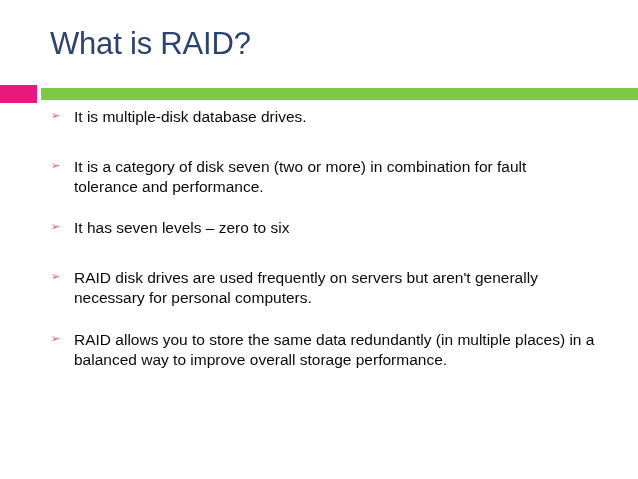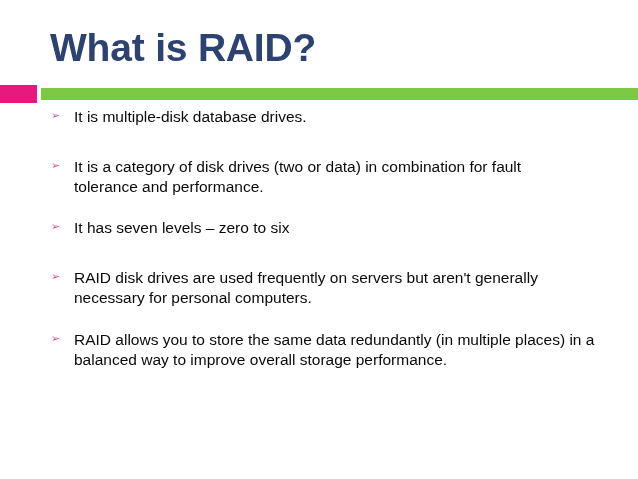--- a/index.html
+++ b/index.html
@@ -18,22 +18,22 @@
     position: absolute;
     inset: 0;
     background: #ffffff;
   }
 
   
   .slide-title {
     position: absolute;
     left: 50px;
     top: 26px;
-    font-size: 39px;
-    font-weight: bold;
+    font-size: 31px;
+    font-weight: normal;
     color: #2C4270;
     letter-spacing: -0.2px;
     white-space: nowrap;
     line-height: 1.15;
   }
 
   
   .accent-pink {
     position: absolute;
     left: 0;
@@ -101,21 +101,21 @@
 
   <div class="bullets">
 
     <div class="bullet-item b1">
       <span class="bullet-marker">➢</span>
       <span class="bullet-text">It is multiple-disk database drives.</span>
     </div>
 
     <div class="bullet-item b2">
       <span class="bullet-marker">➢</span>
-      <span class="bullet-text">It is a category of disk drives (two or data) in combination for fault        tolerance and performance.</span>
+      <span class="bullet-text">It is a category of disk seven (two or more) in combination for fault        tolerance and performance.</span>
     </div>
 
     <div class="bullet-item b3">
       <span class="bullet-marker">➢</span>
       <span class="bullet-text">It has seven levels – zero to six</span>
     </div>
 
     <div class="bullet-item b4">
       <span class="bullet-marker">➢</span>
       <span class="bullet-text">RAID disk drives are used frequently on servers but aren't generally necessary for personal computers.</span>

